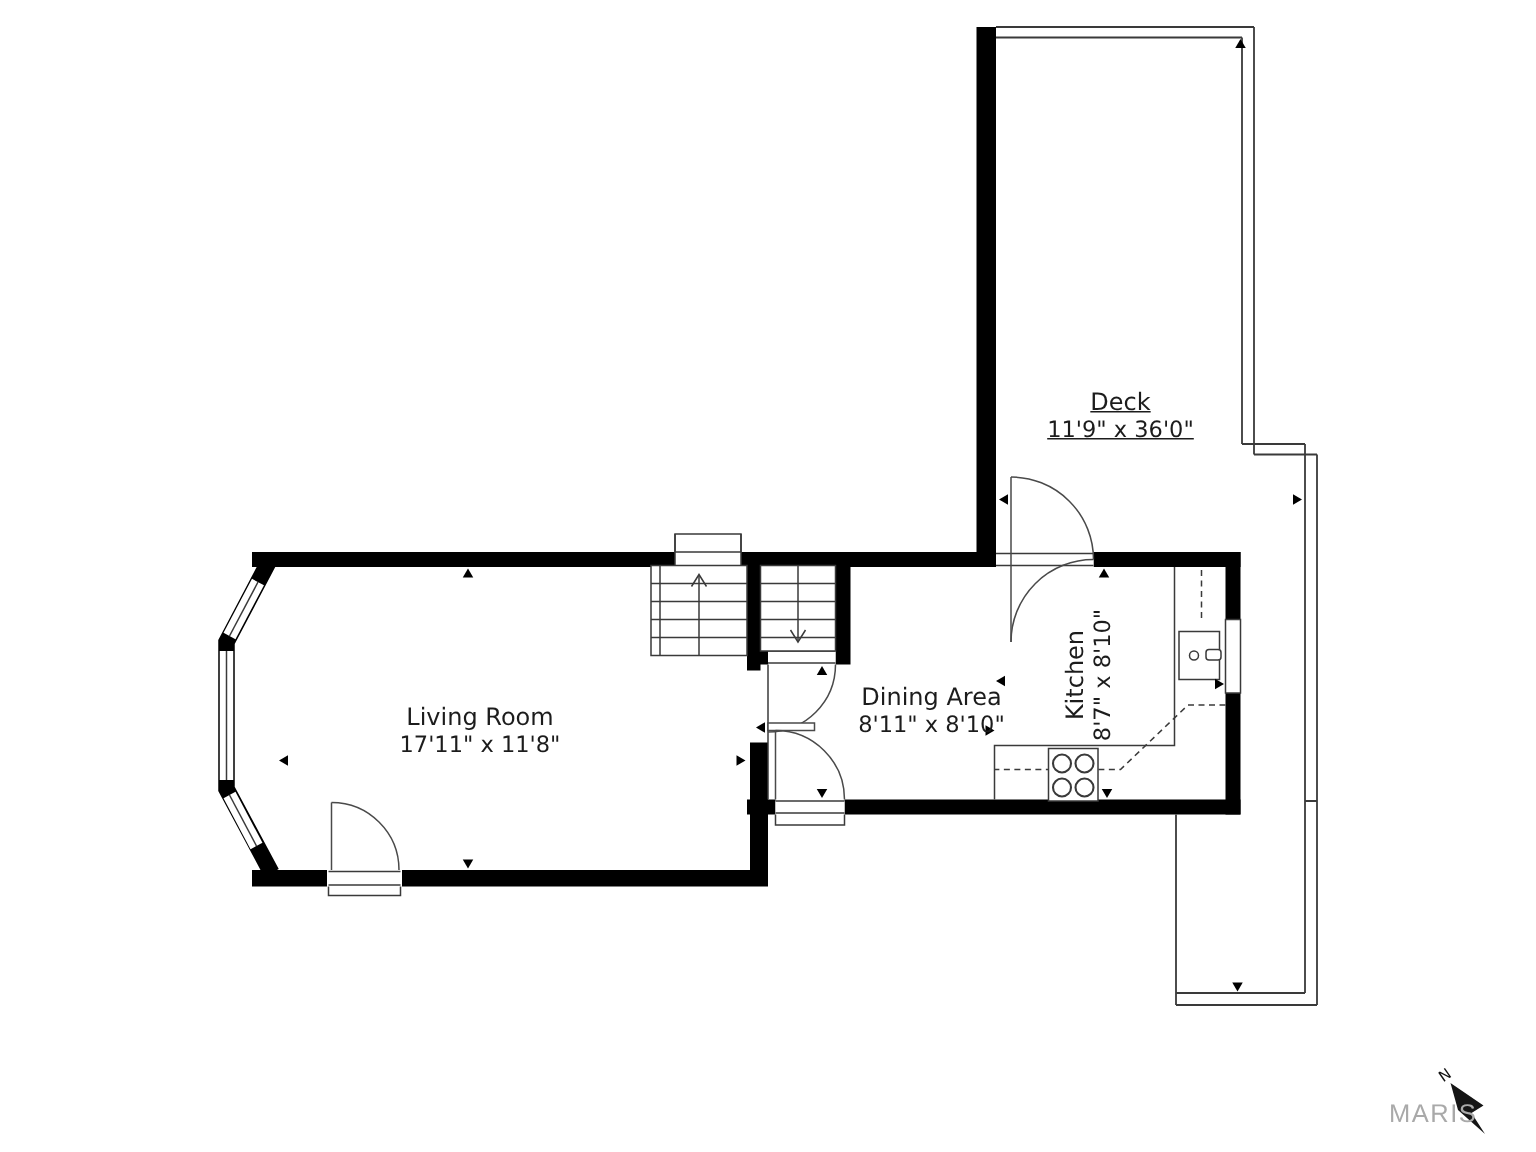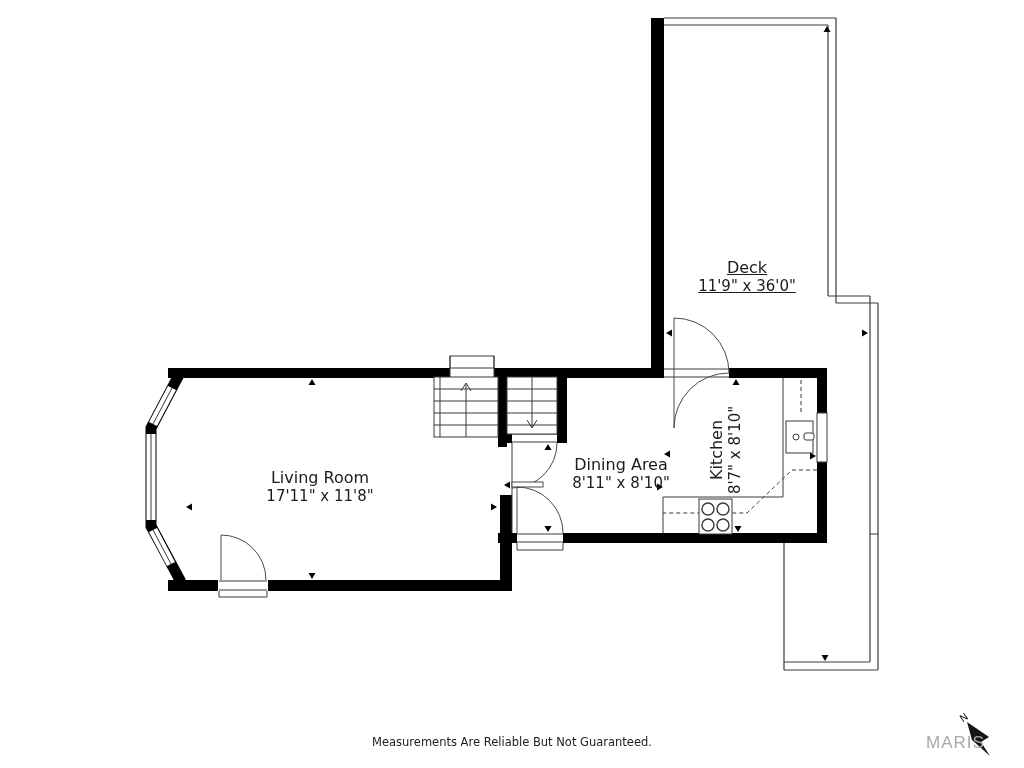--- a/index.html
+++ b/index.html
@@ -191,18 +191,17 @@
   <div class="room-label rotated" style="left:726px;top:450px;">
     <div class="rname">Kitchen</div>
     <div class="rdims">8'7" x 8'10"</div>
   </div>
 
   <div class="room-label" style="left:747px;top:277px;text-decoration:underline;">
     <div class="rname">Deck</div>
     <div class="rdims">11'9" x 36'0"</div>
   </div>
 
-  <div id="disclaimer">Measurements Are Reliable But Not Guaranteed.</div>
 
   <div id="compass-n">N</div>
 
   <div id="logo">MARIS</div>
 </div>
 
 </body></html>

